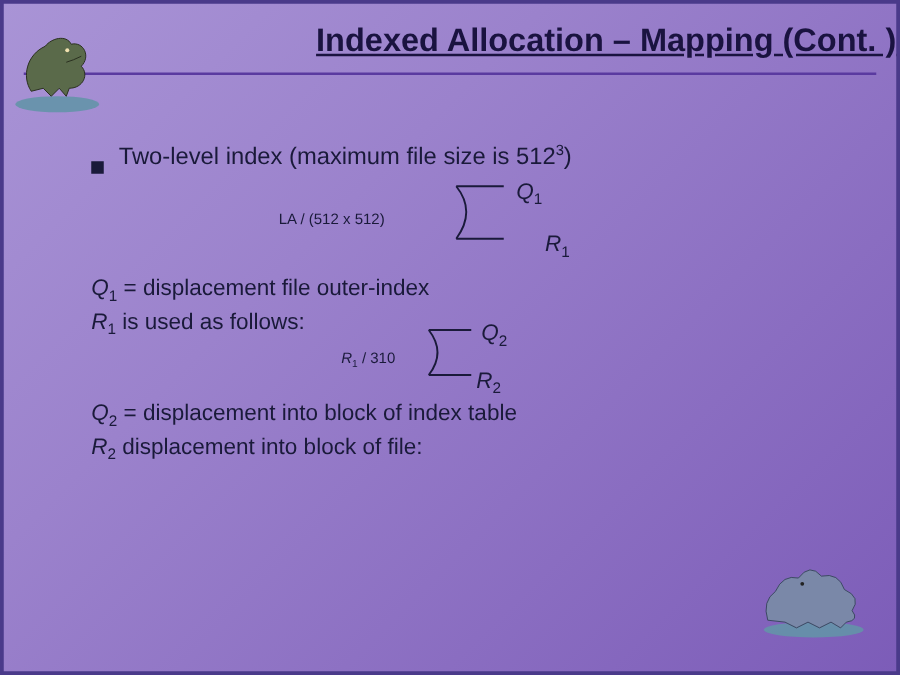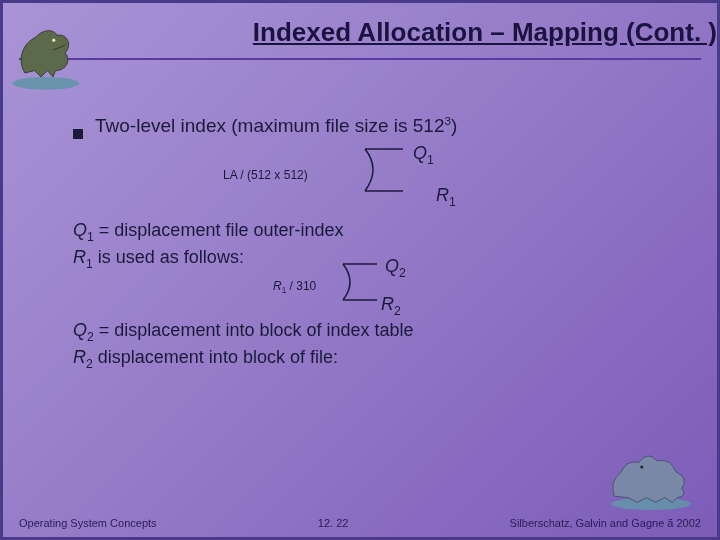--- a/index.html
+++ b/index.html
@@ -176,19 +176,14 @@
     </div>
 
   </div>
 
   <svg class="dino-right" viewBox="0 0 120 90">
     <ellipse class="shadow-ellipse" cx="60" cy="80" rx="52" ry="8"></ellipse>
     <path d="M12 70 Q6 50 20 40 Q28 22 44 26 Q56 10 68 24 Q86 20 92 38 Q110 46 100 60 Q108 70 94 72 L88 78 L78 72 L66 78 L54 72 L42 78 L30 72 Z" fill="#7a88a8" stroke="#3a4660" stroke-width="1"></path>
     <circle cx="48" cy="32" r="2" fill="#222"></circle>
   </svg>
 
-  <div class="footer">
-    <span>Operating System Concepts</span>
-    <span>12. 22</span>
-    <span>Silberschatz, Galvin and  Gagne ã 2002</span>
-  </div>
 
 </div>
 
 </body></html>

